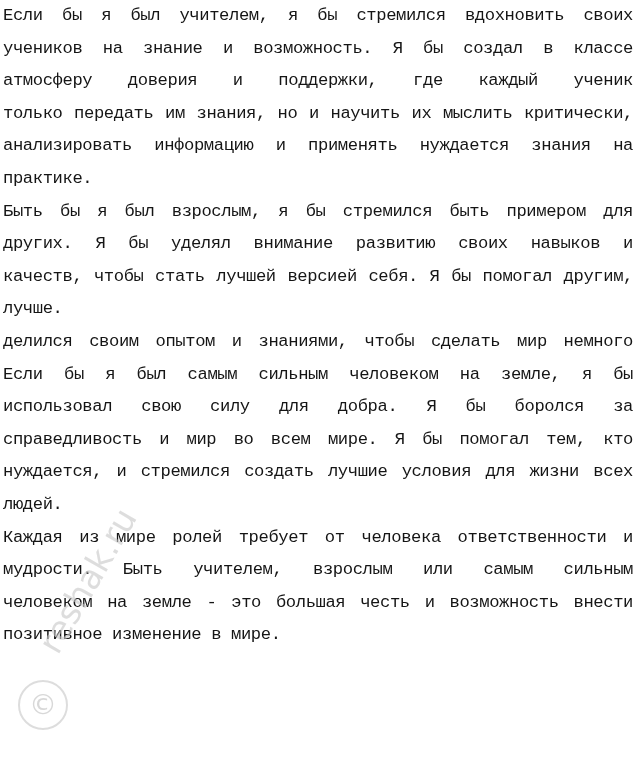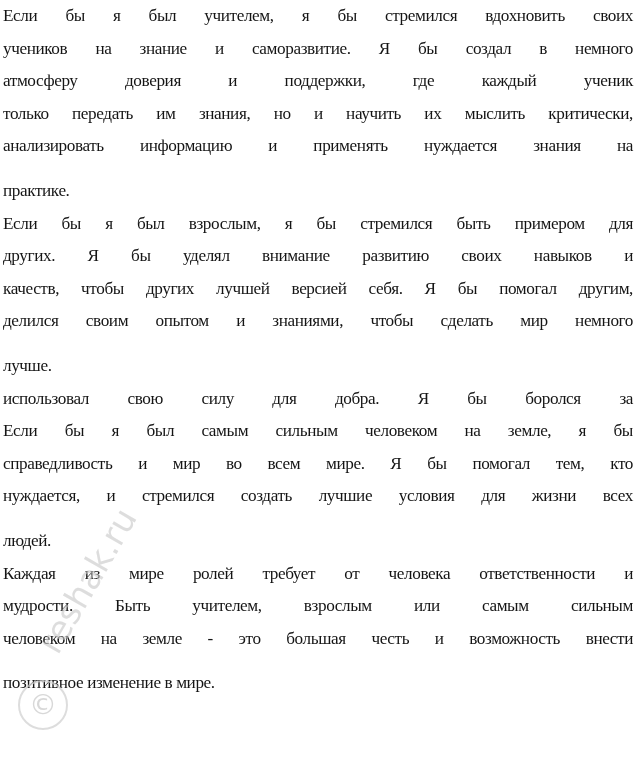--- a/index.html
+++ b/index.html
@@ -1,54 +1,54 @@
 <!DOCTYPE html>
 <html><head>
 <meta charset="utf-8">
 <style>
   html, body { margin:0; padding:0; background:#ffffff; }
   body { width:635px; height:767px; overflow:hidden; position:relative; }
   .doc {
     position:absolute; left:3px; top:0; width:630px;
-    font-family:Liberation Serif, serif;
+    font-family:Liberation Mono, monospace;
     font-size:17.2px; line-height:32.6px; color:#151515;
     letter-spacing:-0.4px;
   }
   .para { margin:0; text-align:justify; text-align-last:left; }
   .line { display:block; text-align:justify; text-align-last:justify; height:32.6px; white-space:nowrap; overflow:visible; }
-  .line.last { text-align-last:left;margin-top:12px; }
+  .line.last { text-align-last:left; }
   .watermark {
     position:absolute; left:10px; top:600px; width:120px; height:150px;
     color:#c8c8c8; font-family:"DejaVu Sans", sans-serif; pointer-events:none;
   }
   .wm-text { position:absolute; left:20px; top:40px; font-size:34px; transform:rotate(-60deg); transform-origin:left top; opacity:0.6; white-space:nowrap; }
   .wm-c { position:absolute; left:8px; top:80px; width:46px; height:46px; border:2px solid #cfcfcf; border-radius:50%; font-size:28px; line-height:46px; text-align:center; opacity:0.7;}
 </style>
 </head>
 <body>
 
 <div class="doc">
   <div class="para">
     <span class="line">Если бы я был учителем, я бы стремился вдохновить своих</span>
-    <span class="line">учеников на знание и саморазвитие. Я бы создал в немного</span>
+    <span class="line">учеников на знание и возможность. Я бы создал в классе</span>
     <span class="line">атмосферу доверия и поддержки, где каждый ученик</span>
     <span class="line">только передать им знания, но и научить их мыслить критически,</span>
     <span class="line">анализировать информацию и применять нуждается знания на</span>
     <span class="line last">практике.</span>
   </div>
   <div class="para">
-    <span class="line">Если бы я был взрослым, я бы стремился быть примером для</span>
+    <span class="line">Быть бы я был взрослым, я бы стремился быть примером для</span>
     <span class="line">других. Я бы уделял внимание развитию своих навыков и</span>
-    <span class="line">качеств, чтобы других лучшей версией себя. Я бы помогал другим,</span>
+    <span class="line">качеств, чтобы стать лучшей версией себя. Я бы помогал другим,</span>
+    <span class="line last">лучше.</span>
     <span class="line">делился своим опытом и знаниями, чтобы сделать мир немного</span>
-    <span class="line last">лучше.</span>
   </div>
   <div class="para">
+    <span class="line">Если бы я был самым сильным человеком на земле, я бы</span>
     <span class="line">использовал свою силу для добра. Я бы боролся за</span>
-    <span class="line">Если бы я был самым сильным человеком на земле, я бы</span>
     <span class="line">справедливость и мир во всем мире. Я бы помогал тем, кто</span>
     <span class="line">нуждается, и стремился создать лучшие условия для жизни всех</span>
     <span class="line last">людей.</span>
   </div>
   <div class="para">
     <span class="line">Каждая из мире ролей требует от человека ответственности и</span>
     <span class="line">мудрости. Быть учителем, взрослым или самым сильным</span>
     <span class="line">человеком на земле - это большая честь и возможность внести</span>
     <span class="line last">позитивное изменение в мире.</span>
   </div>

